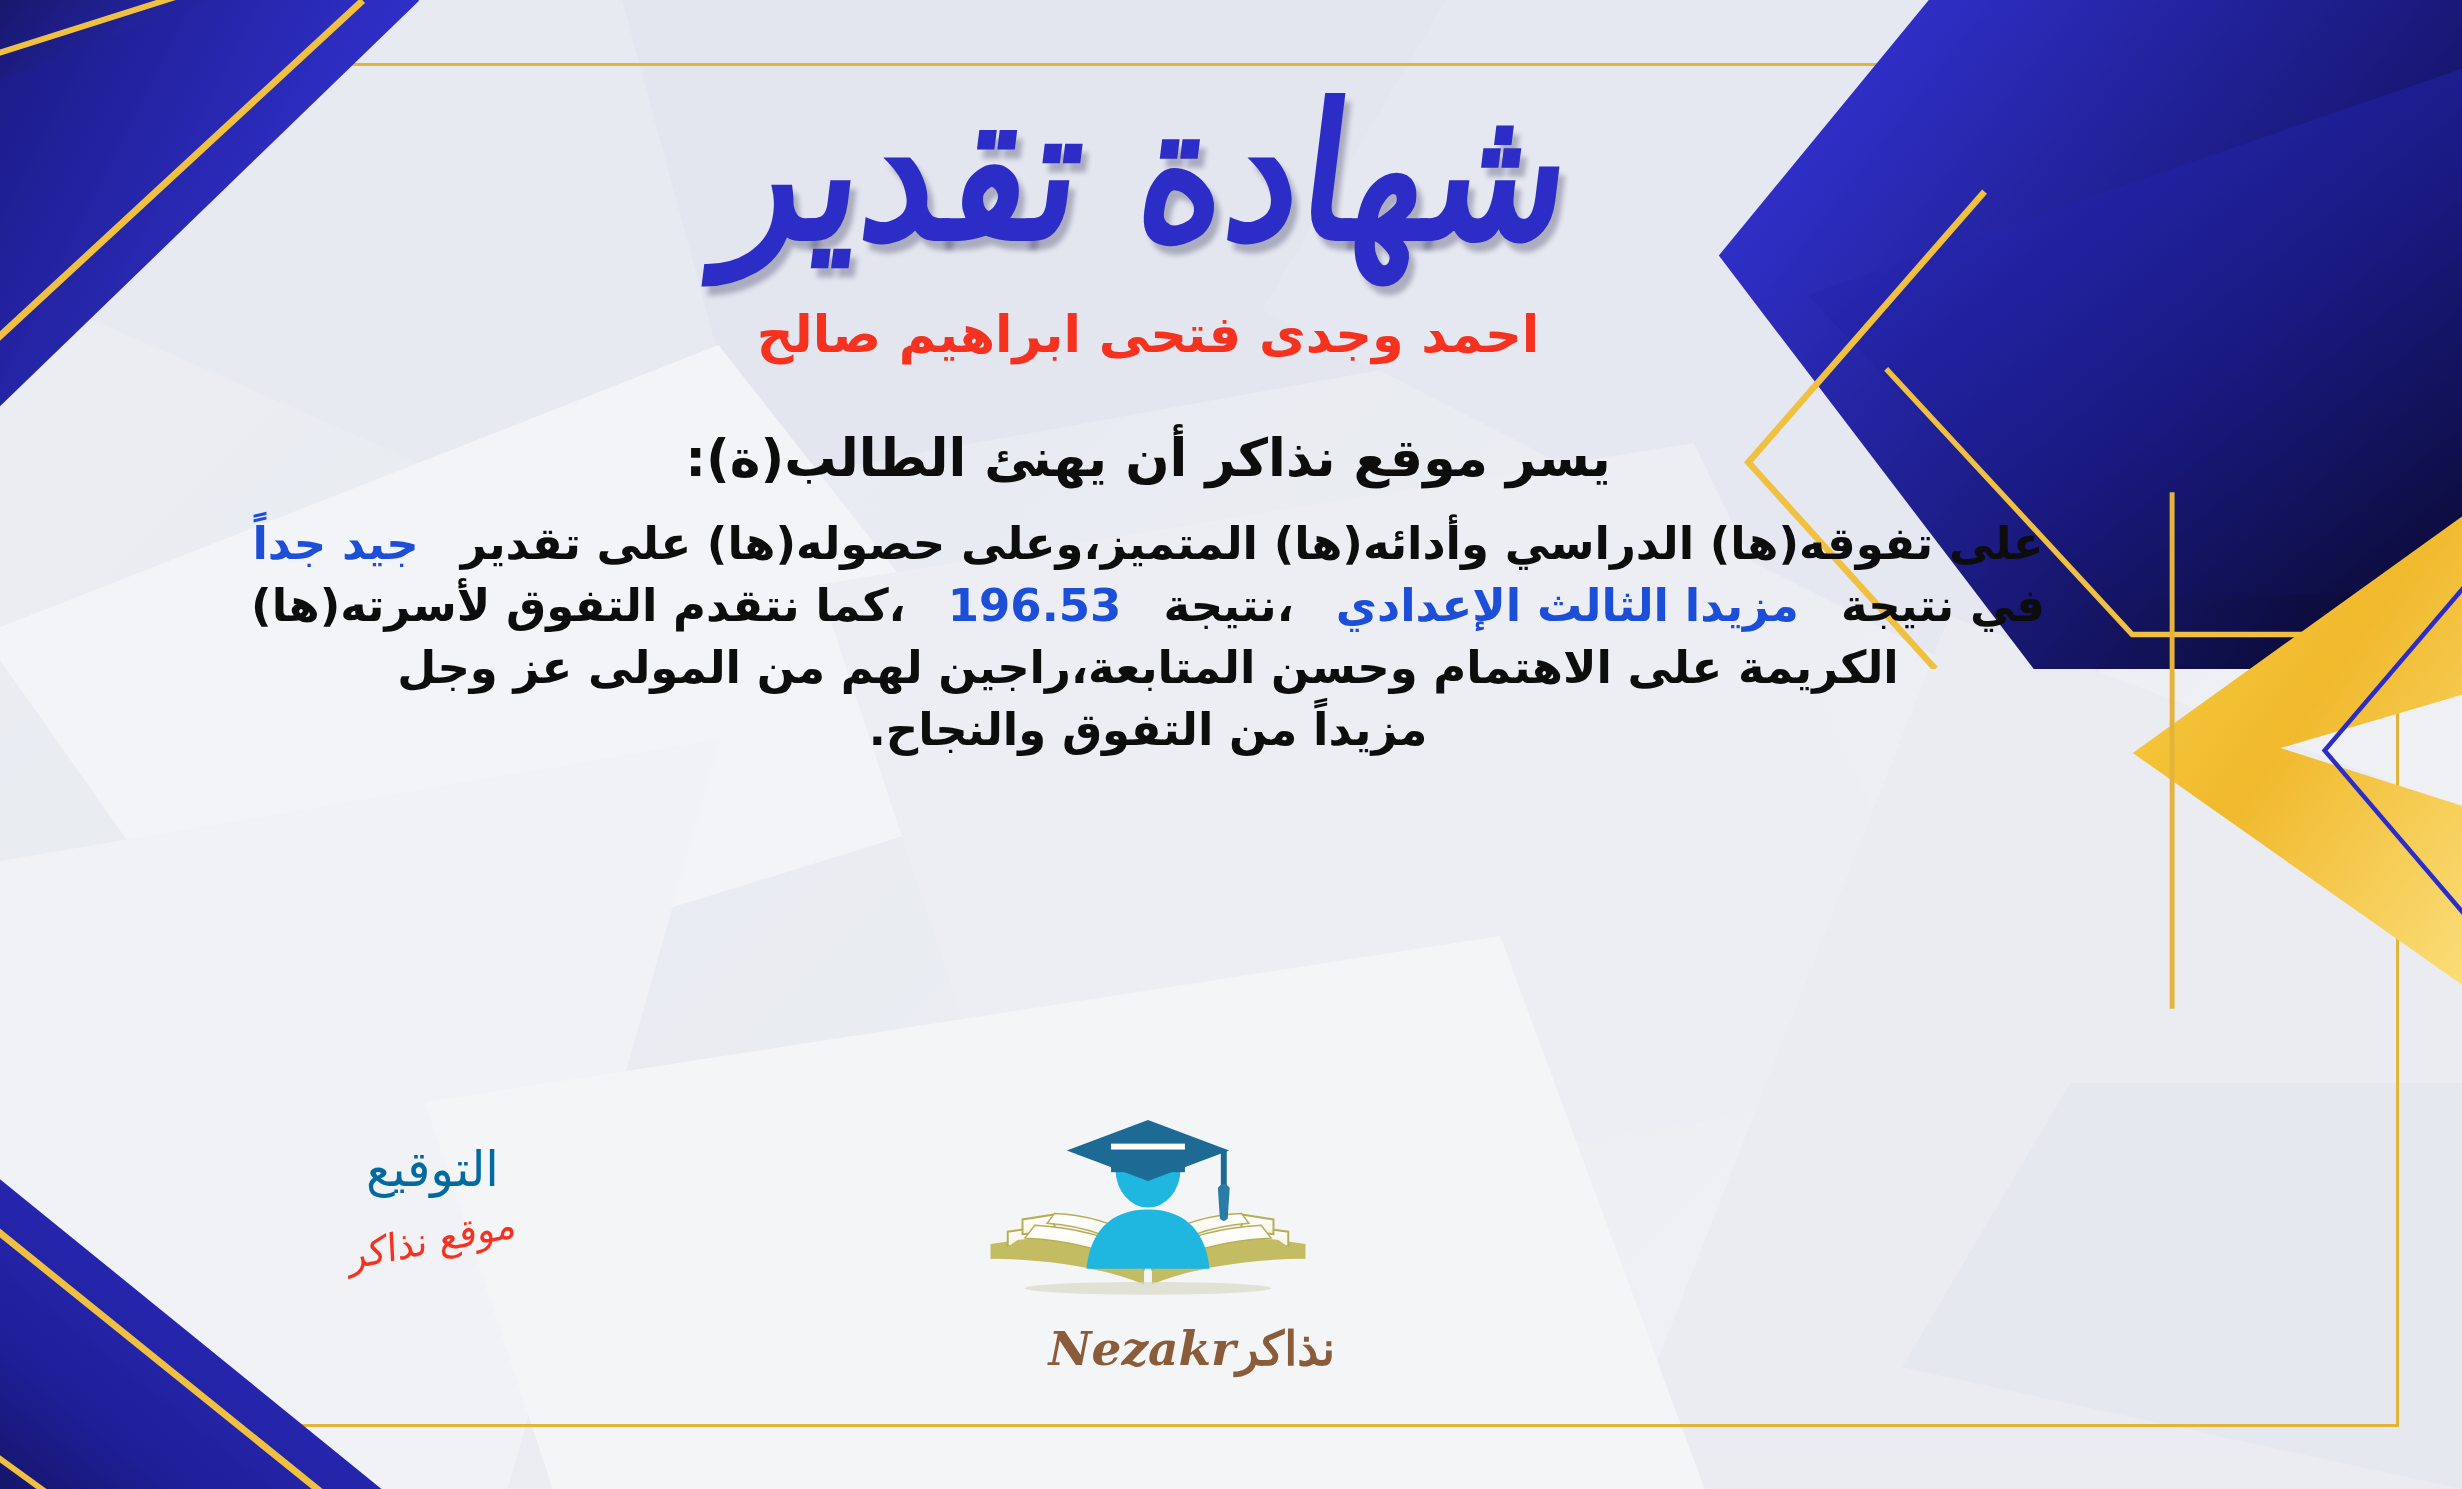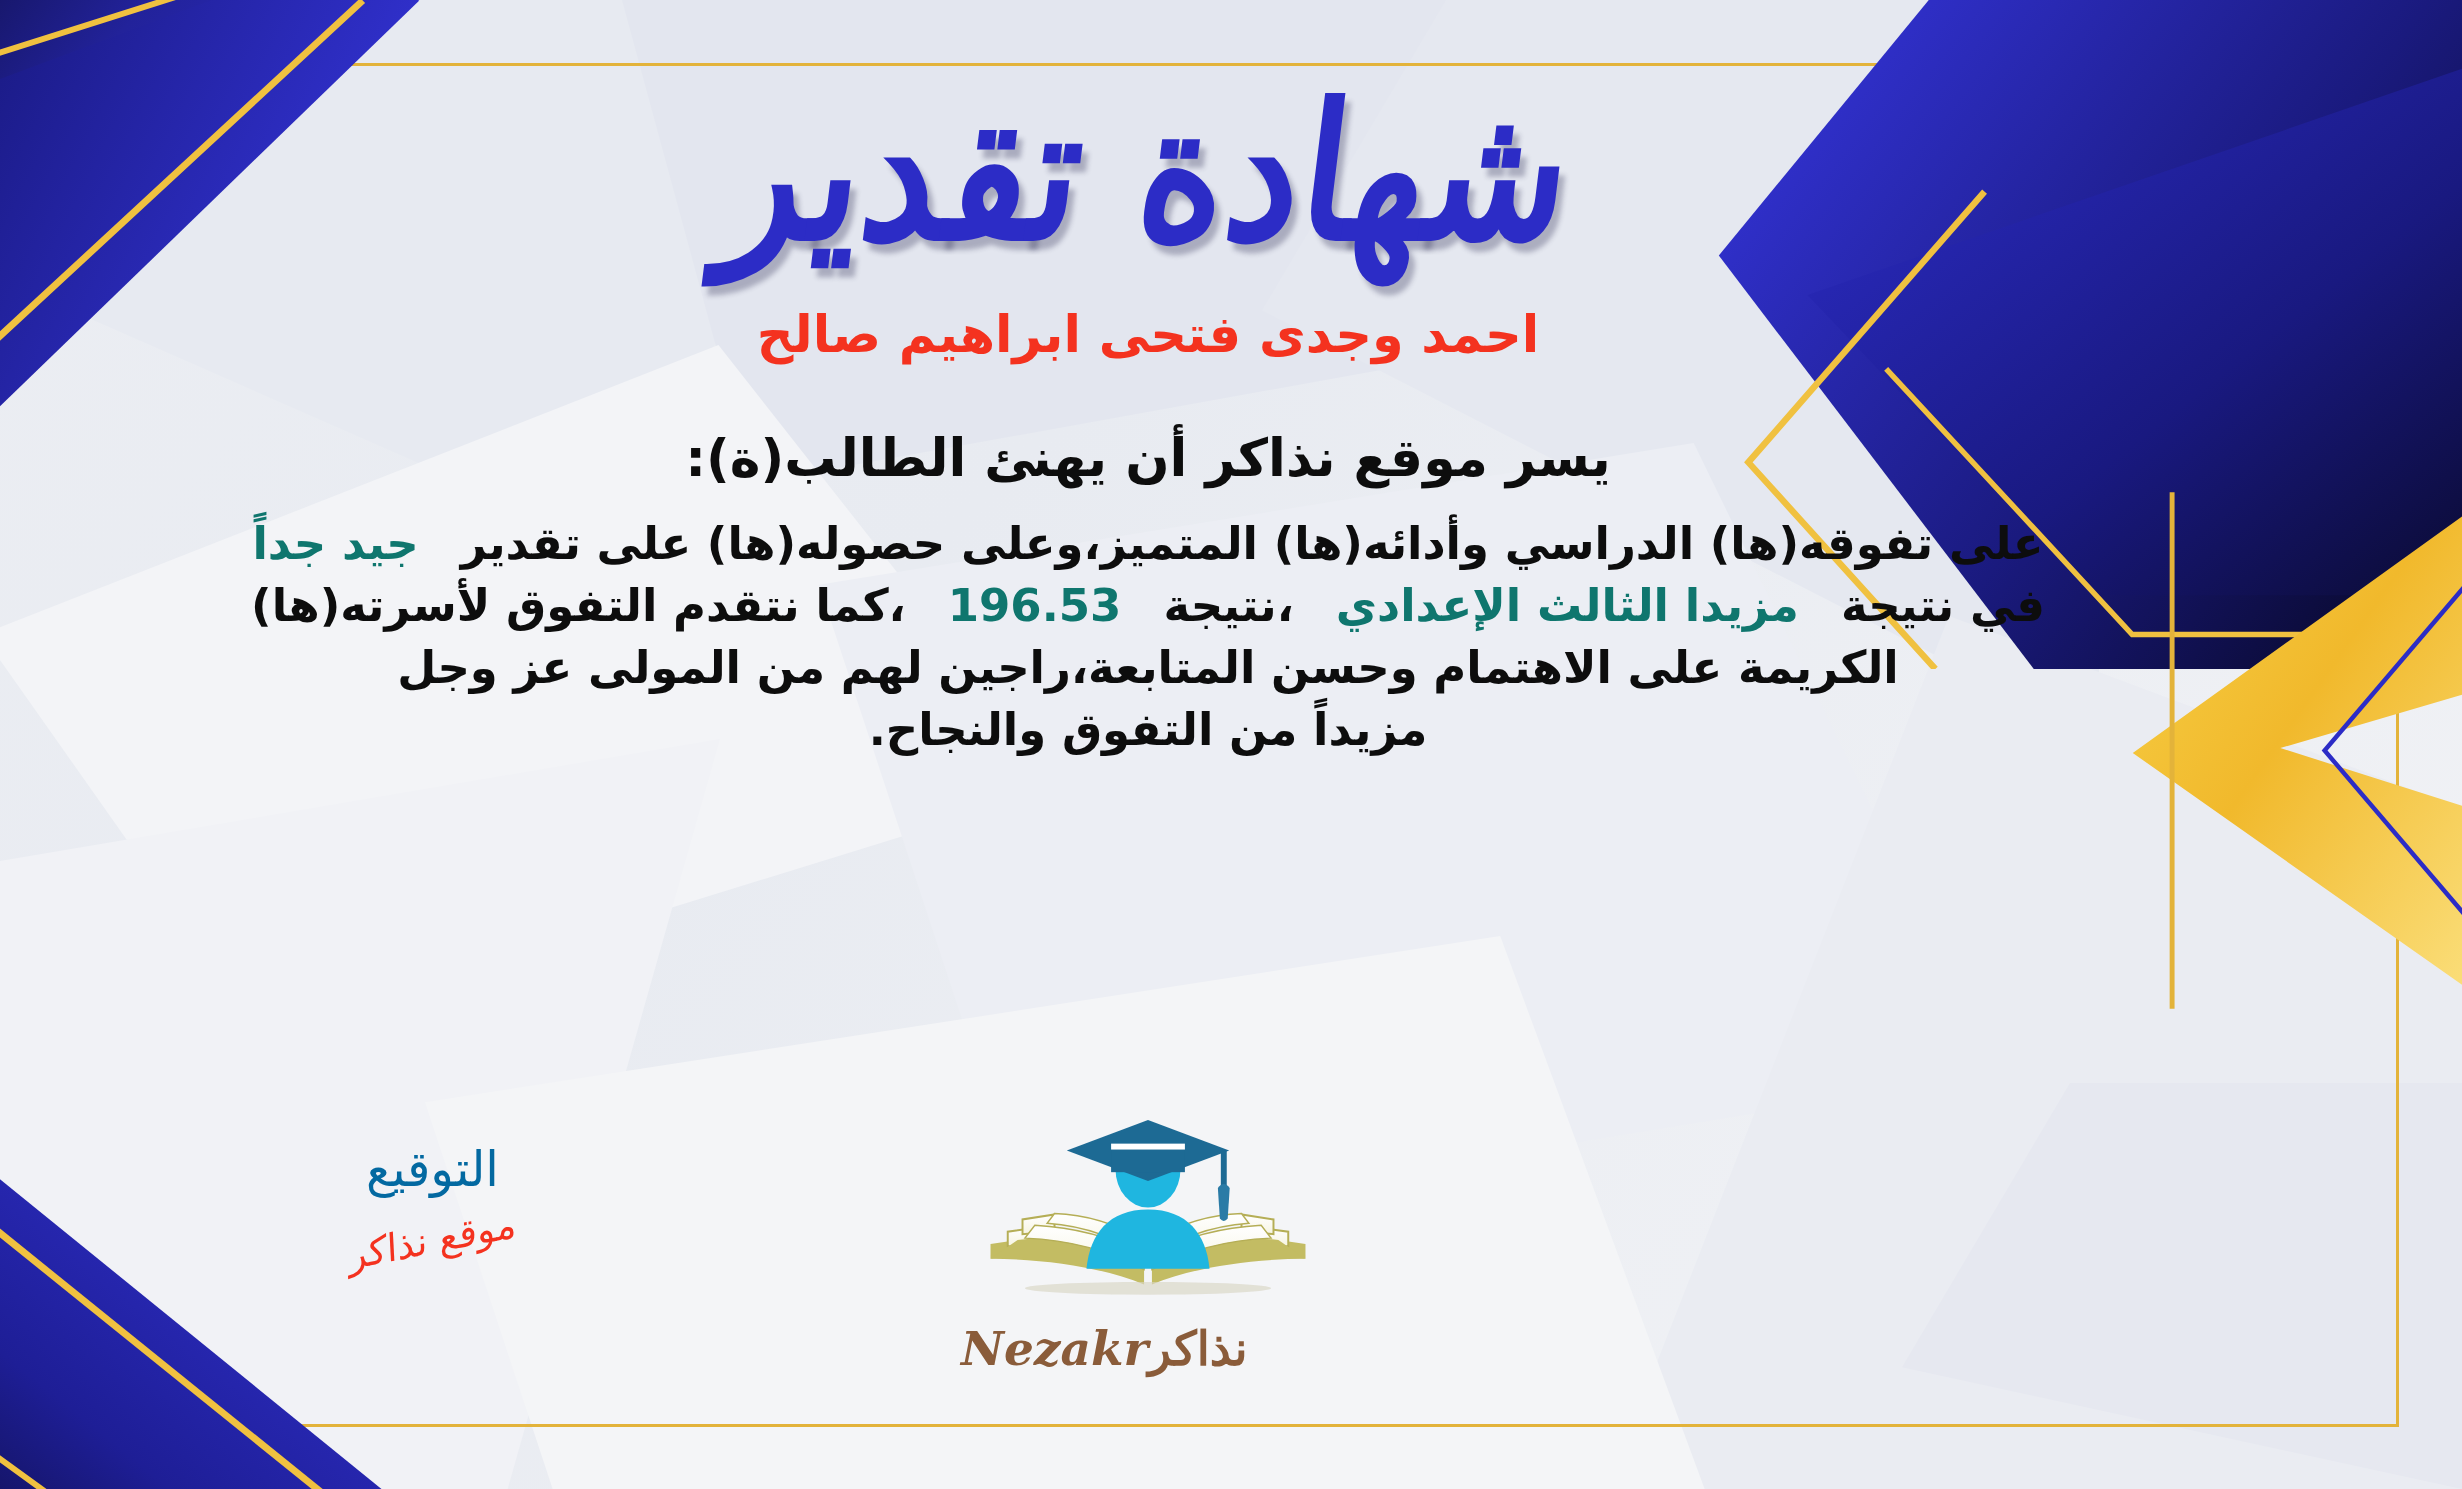--- a/index.html
+++ b/index.html
@@ -71,21 +71,21 @@
     margin-top:25.6px;
     width:2344px;
     direction:rtl;
     text-align:center;
     color:#0d0d0d;
     font-size:45px;
     font-weight:700;
     line-height:1.38;
   }
   .body-line{white-space:nowrap;display:block;}
-  .hl{color:#0f766e;}
+  .hl{color:#1d4ed8;}
   .sp-md{display:inline-block;width:42px;}
 
   
   #footer{
     position:absolute;left:0;right:0;bottom:74px;
     height:305px;z-index:11;
   }
   #signature-block{
     position:absolute;right:1852px;top:29.5px;
     width:355px;text-align:center;direction:rtl;
@@ -97,21 +97,21 @@
     margin-top:20.7px;
     font-family:"DejaVu Serif","Liberation Serif",serif;
     font-size:38px;color:#f4321f;
     transform:rotate(-11deg) skewX(-8deg);
     display:inline-block;
     direction:rtl;
   }
 
   #logo-block{
     position:absolute;left:50%;transform:translateX(-50%);
-    top:0;width:374px;text-align:left;
+    top:0;width:374px;text-align:right;
   }
   #logo-mark{position:relative;width:374px;height:207px;margin:0 auto;}
   #logo-text{
     margin-top:3px;
     font-size:47px;font-weight:700;color:#8a5c3a;
     font-family:"DejaVu Serif","Liberation Serif",serif;
     white-space:nowrap;direction:rtl;
   }
   #logo-text .latin{font-style:italic;}
 </style>

